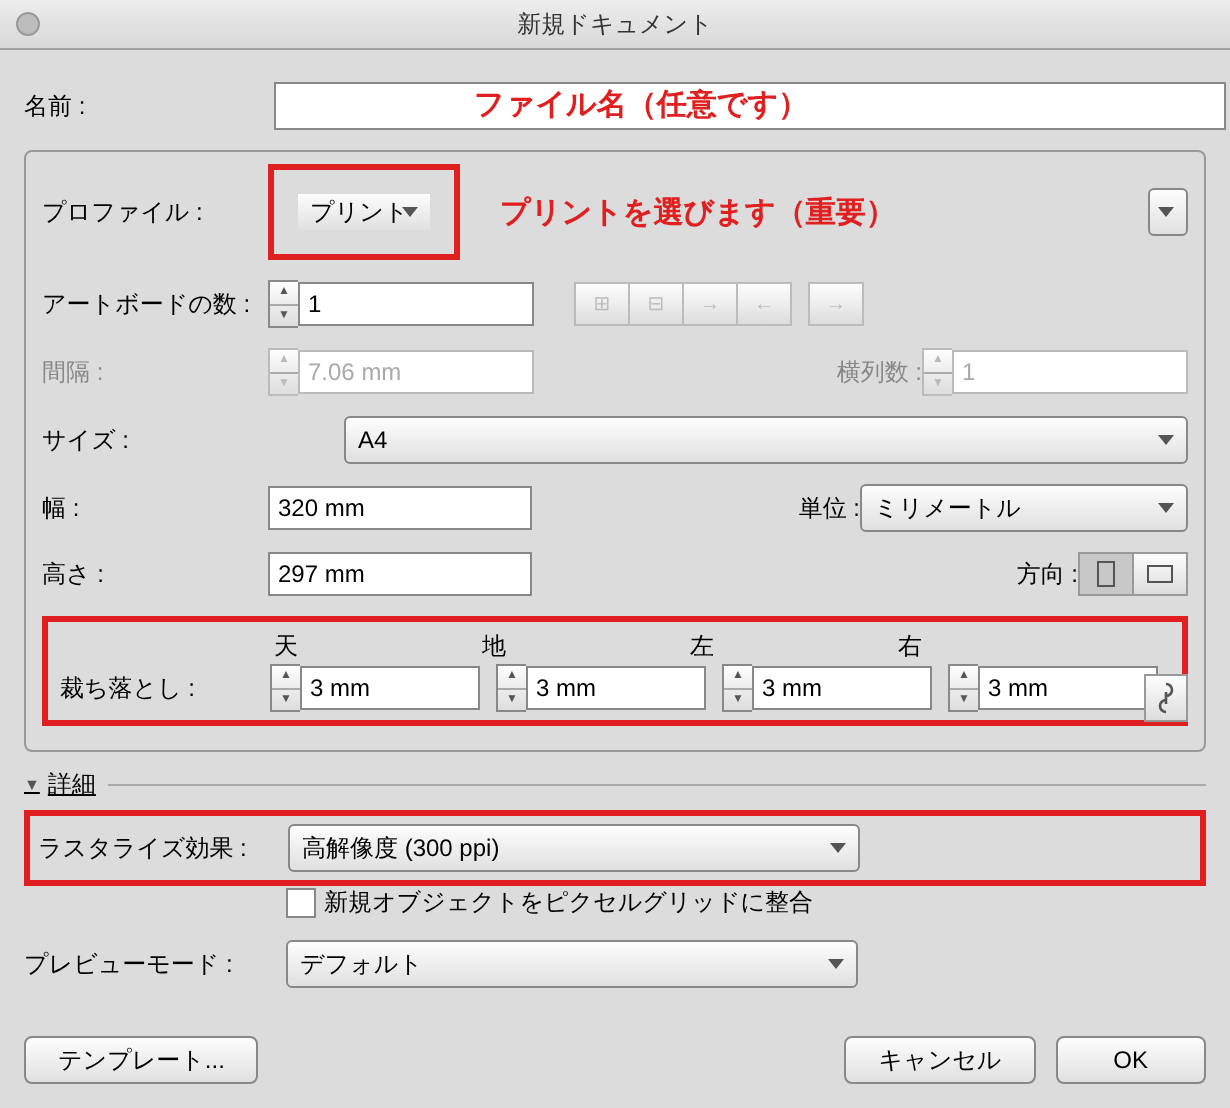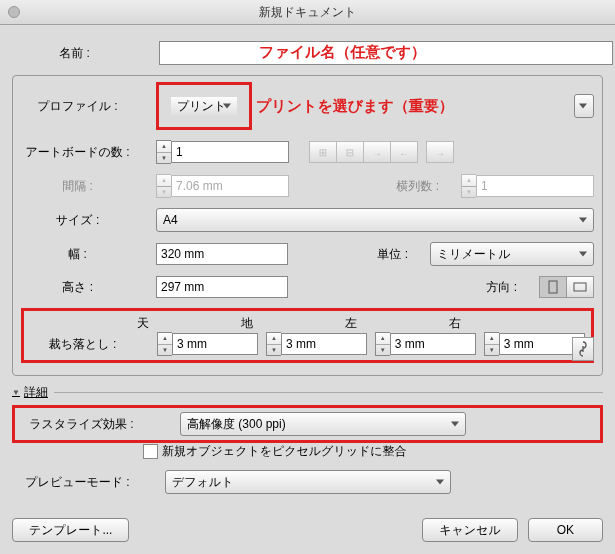--- a/index.html
+++ b/index.html
@@ -17,21 +17,21 @@
   border-bottom: 1px solid #a0a0a0;
   display: flex;
   align-items: center;
   padding-left: 8px;
   position: relative;
 }
 .traffic { width: 10px; height: 10px; border-radius: 50%; background: #bdbdbd; border: 1px solid #999; margin-right: 6px; }
 .title { position: absolute; left: 50%; transform: translateX(-50%); font-size: 12px; color: #333; }
 .content { padding: 16px 12px 10px 12px; }
 .row { display: flex; align-items: center; margin-bottom: 10px; }
-.label { width: 125px; text-align: center; padding-right: 22px; color: #000; flex-shrink: 0; }
+.label { width: 125px; text-align: left; padding-right: 0; color: #000; flex-shrink: 0; }
 .label.dim { color: #888; }
 .textfield {
   height: 20px;
   background: #fff;
   border: 1px solid #888;
   padding: 0 4px;
   display: flex;
   align-items: center;
   font-size: 12px;
 }
@@ -127,21 +127,21 @@
 
   <div class="fieldset">
 
     <div class="row" style="margin-top:-4px;">
       <div class="label" style="width:113px;">プロファイル :</div>
       <div class="redbox" style="padding:12px;">
         <div class="select" style="width:54px; border-radius:0; border:none; height:18px;">
           <span>プリント</span>
         </div>
       </div>
-      <div class="redtext" style="margin-left:4px;">プリントを選びます（重要）</div>
+      <div class="redtext" style="margin-left:20px;">プリントを選びます（重要）</div>
       <div style="flex:1;"></div>
       <div class="select" style="width:18px; padding:0;"></div>
     </div>
 
     <div class="row">
       <div class="label" style="width:113px;">アートボードの数 :</div>
       <div class="stepper">
           <div>▲</div>
           <div>▼</div>
         </div>
@@ -172,21 +172,21 @@
           <div style="color:#bbb;">▲</div>
           <div style="color:#bbb;">▼</div>
         </div>
       <div class="textfield" style="width:108px; color:#aaa; border-color:#bbb;">
           <span>1</span>
         </div>
     </div>
 
     <div class="row">
       <div class="label" style="width:113px;">サイズ :</div>
-      <div class="select" style="flex:1;">
+      <div class="select" style="flex:1;margin-left:38px;">
           <span>A4</span>
         </div>
     </div>
 
     <div class="row">
       <div class="label" style="width:113px;">幅 :</div>
       <div class="textfield" style="width:122px;">
           <span>320 mm</span>
         </div>
       <div style="flex:1;"></div>
@@ -266,21 +266,21 @@
       </div>
     </div>
   </div>
 
   <div class="row disclosure" style="margin-top:8px; margin-bottom:4px;text-decoration:underline;">
     <span>詳細</span>
     <div style="flex:1; border-top:1px solid #aaa; margin-left:6px;"></div>
   </div>
 
   <div class="redbox" style="padding:4px 4px;">
-    <div class="row" style="margin-bottom:0;gap:14px;">
+    <div class="row" style="margin-bottom:0;">
       <div class="label">ラスタライズ効果 :</div>
       <div class="select" style="width:272px;">
           <span>高解像度 (300 ppi)</span>
         </div>
     </div>
   </div>
 
   <div class="row">
     <div style="width:131px;"></div>
     <div class="checkbox"></div>

